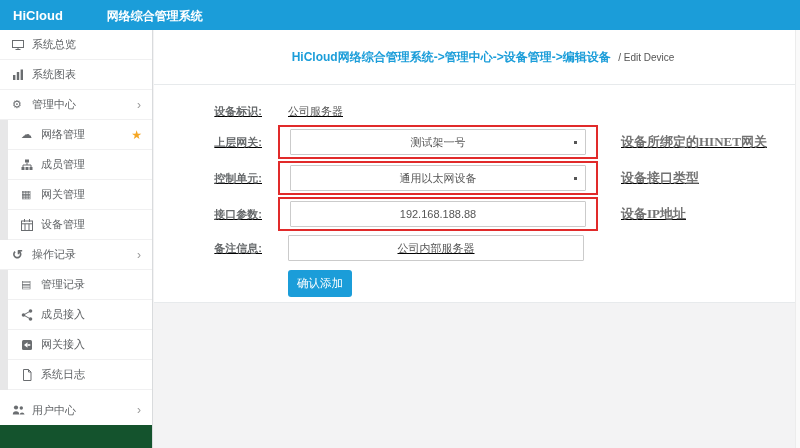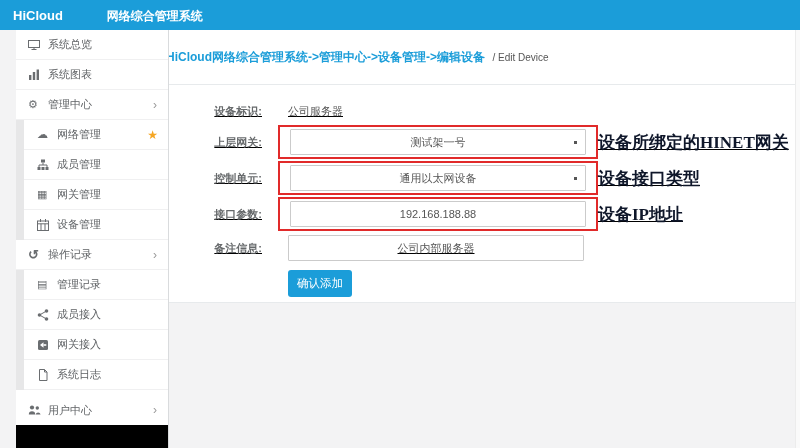--- a/index.html
+++ b/index.html
@@ -7,39 +7,39 @@
     font-family:"Liberation Sans", sans-serif; background:#f3f3f4; }
 
   
   .header { position:absolute; top:0; left:0; width:800px; height:30px;
     background:#1b9dd9; z-index:6; }
   .brand { padding-left:13px; line-height:31px; color:#fff; font-weight:bold;
     font-size:13px; white-space:nowrap; }
   .brand .rest { font-size:12px; margin-left:4px;padding-left:40px; }
 
   
-  .sidebar { position:absolute; top:30px; left:16px; width:153px; bottom:0;
-    background:#000000; border-right:1px solid #d9dbdd; z-index:5; }
+  .sidebar { position:absolute; top:30px; left:0; width:153px; bottom:0;
+    background:#14532d; border-right:1px solid #d9dbdd; z-index:5; }
   .nav-item { height:30px; display:flex; align-items:center; padding-left:12px;
     border-bottom:1px solid #f0f0f1; position:relative; color:#5f6265;
     font-size:11px; cursor:pointer; background:#fff; }
   .submenu { border-left:8px solid #e7e7e8; }
   .submenu .nav-item { padding-left:13px; }
   .ico { width:15px; margin-right:5px; color:#6a6d70; font-size:11px;
     line-height:1; display:inline-flex; align-items:center; flex:none; }
   .ico svg { display:block; }
   .glyph { font-size:11px; }
   .chev { position:absolute; right:11px; color:#9a9a9a; font-size:12px; line-height:1; }
   .star { position:absolute; right:10px; color:#f5a623; font-size:12px; line-height:1; }
   .nav-gap { height:5px; background:#fff; }
 
   
   .main { position:absolute; left:154px; top:30px; right:0; bottom:0; }
   .breadcrumb-bar { height:55px; background:#fff; border-bottom:1px solid #e7eaec;
-    padding:17px 0 0 12px; white-space:nowrap; }
+    padding:17px 0 0 12px; white-space:nowrap;text-align:center; }
   .crumb { color:#1b9dd9; font-weight:bold; font-size:12px; }
   .crumb-suffix { color:#555; font-size:10px; margin-left:3px; }
 
   .form-card { background:#fff; height:218px; border-bottom:1px solid #e7eaec;
     padding-top:13px;text-decoration:underline; }
   .form-row { display:flex; align-items:center; }
   .form-label { width:108px; text-align:right; font-weight:bold; color:#676a6c;
     font-size:11px; flex:none; }
   .row-static { height:26px; margin-bottom:1px; }
   .row-boxed { margin-bottom:2px; }
@@ -47,21 +47,21 @@
   .red-box { border:2px solid #e12a2a; padding:2px 10px; margin-left:16px; flex:none; }
   .ctrl { width:296px; height:26px; border:1px solid #cbcbcb; border-radius:1px;
     font-size:11px; color:#555; padding:0 7px; background:#fff;
     font-family:"Liberation Sans", sans-serif;text-align:center; }
   select.ctrl { appearance:none; -webkit-appearance:none; -moz-appearance:none; }
   .select-wrap { position:relative; display:inline-block; }
   .select-wrap::after { content:""; position:absolute; right:9px; top:12px;
     width:3px; height:3px; background:#555; pointer-events:none; }
   .plain { margin-left:26px; }
   .static-value { margin-left:26px; font-size:11px; color:#555; }
-  .annotation { margin-left:0; color:#0f172a; font-weight:bold; font-size:17px;
+  .annotation { margin-left:23px; color:#737373; font-weight:bold; font-size:13px;
     font-family:"Liberation Serif", serif; white-space:nowrap; }
   .btn-row { margin-left:134px; margin-top:9px; }
   .submit-btn { background:#1b9dd9; color:#fff; border:none; font-size:11.5px;
     padding:6px 9px; border-radius:3px; cursor:pointer;
     font-family:"Liberation Sans", sans-serif; }
 
   .scroll-strip { position:absolute; right:0; top:30px; bottom:0; width:5px;
     background:#fafafa; border-left:1px solid #ececec; z-index:7; }
 </style>
 </head>

